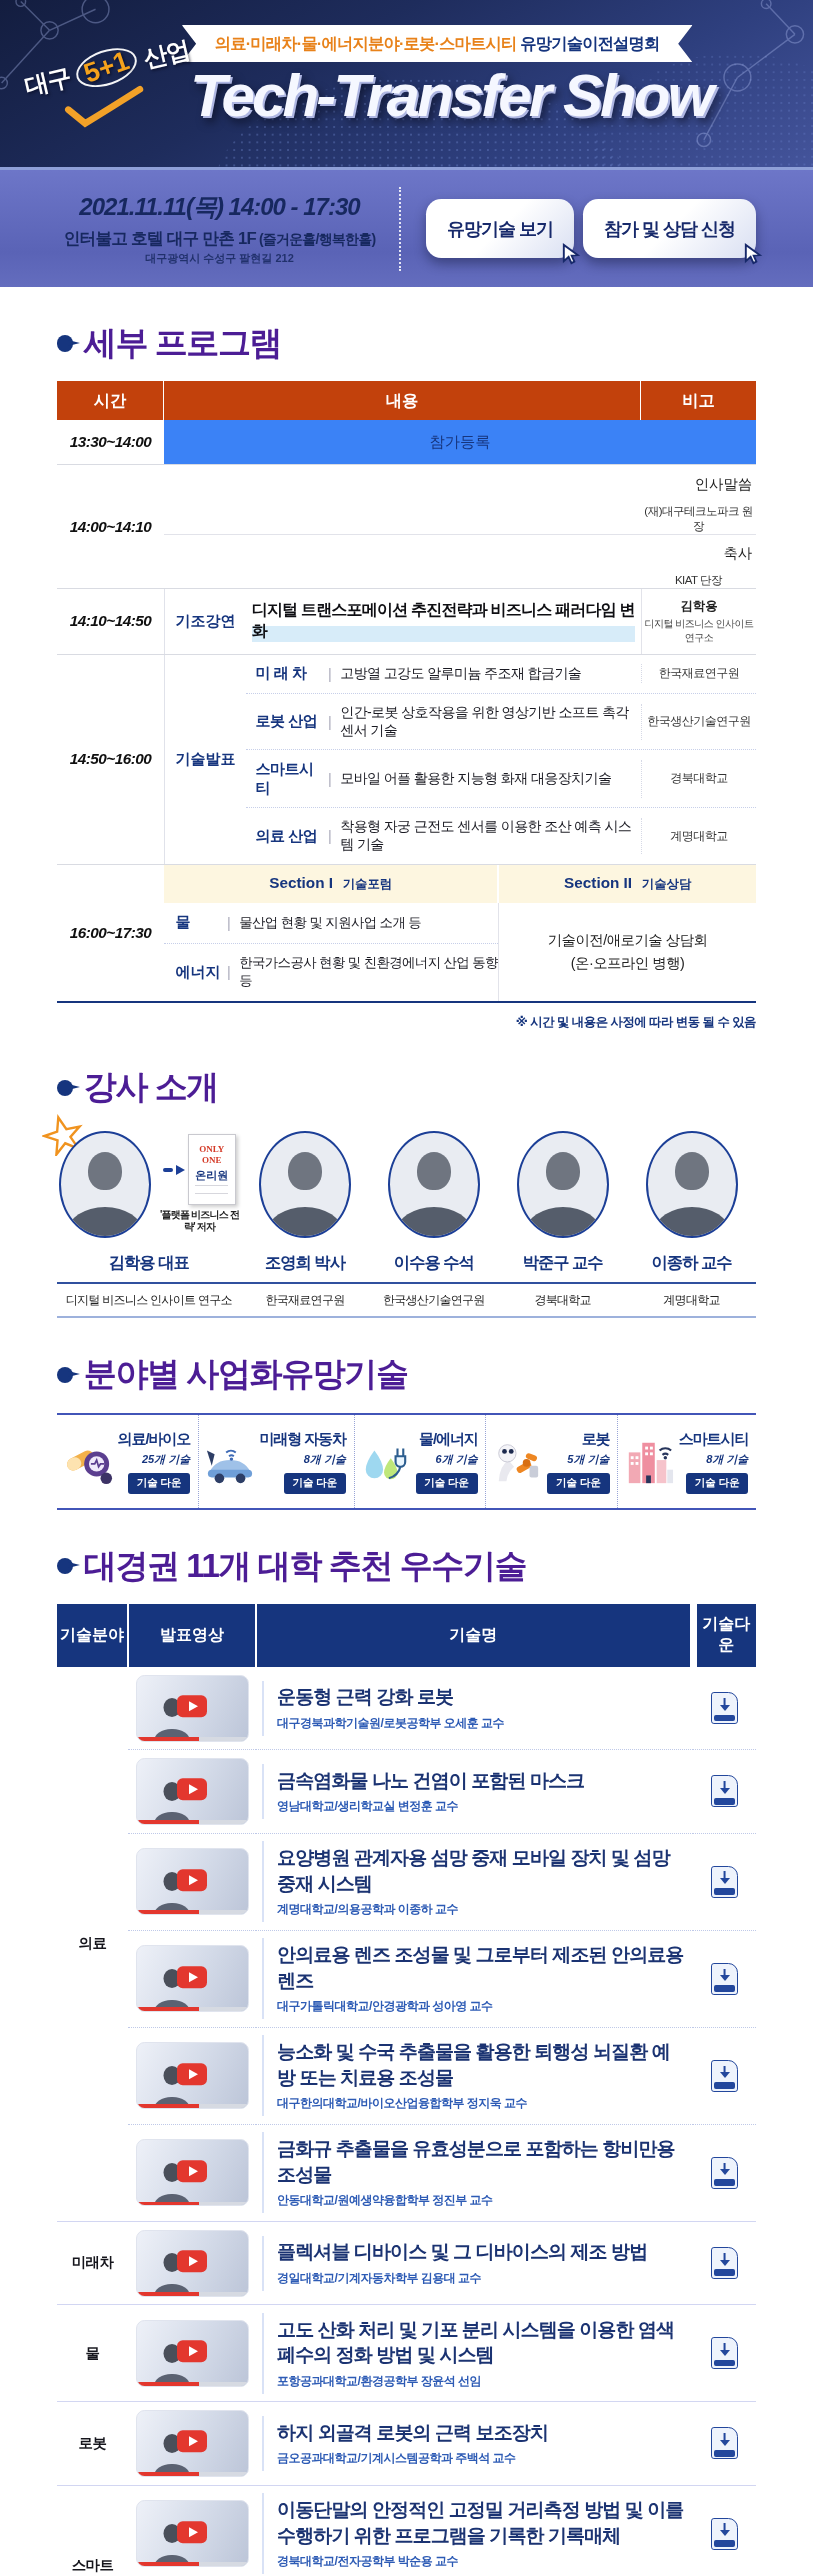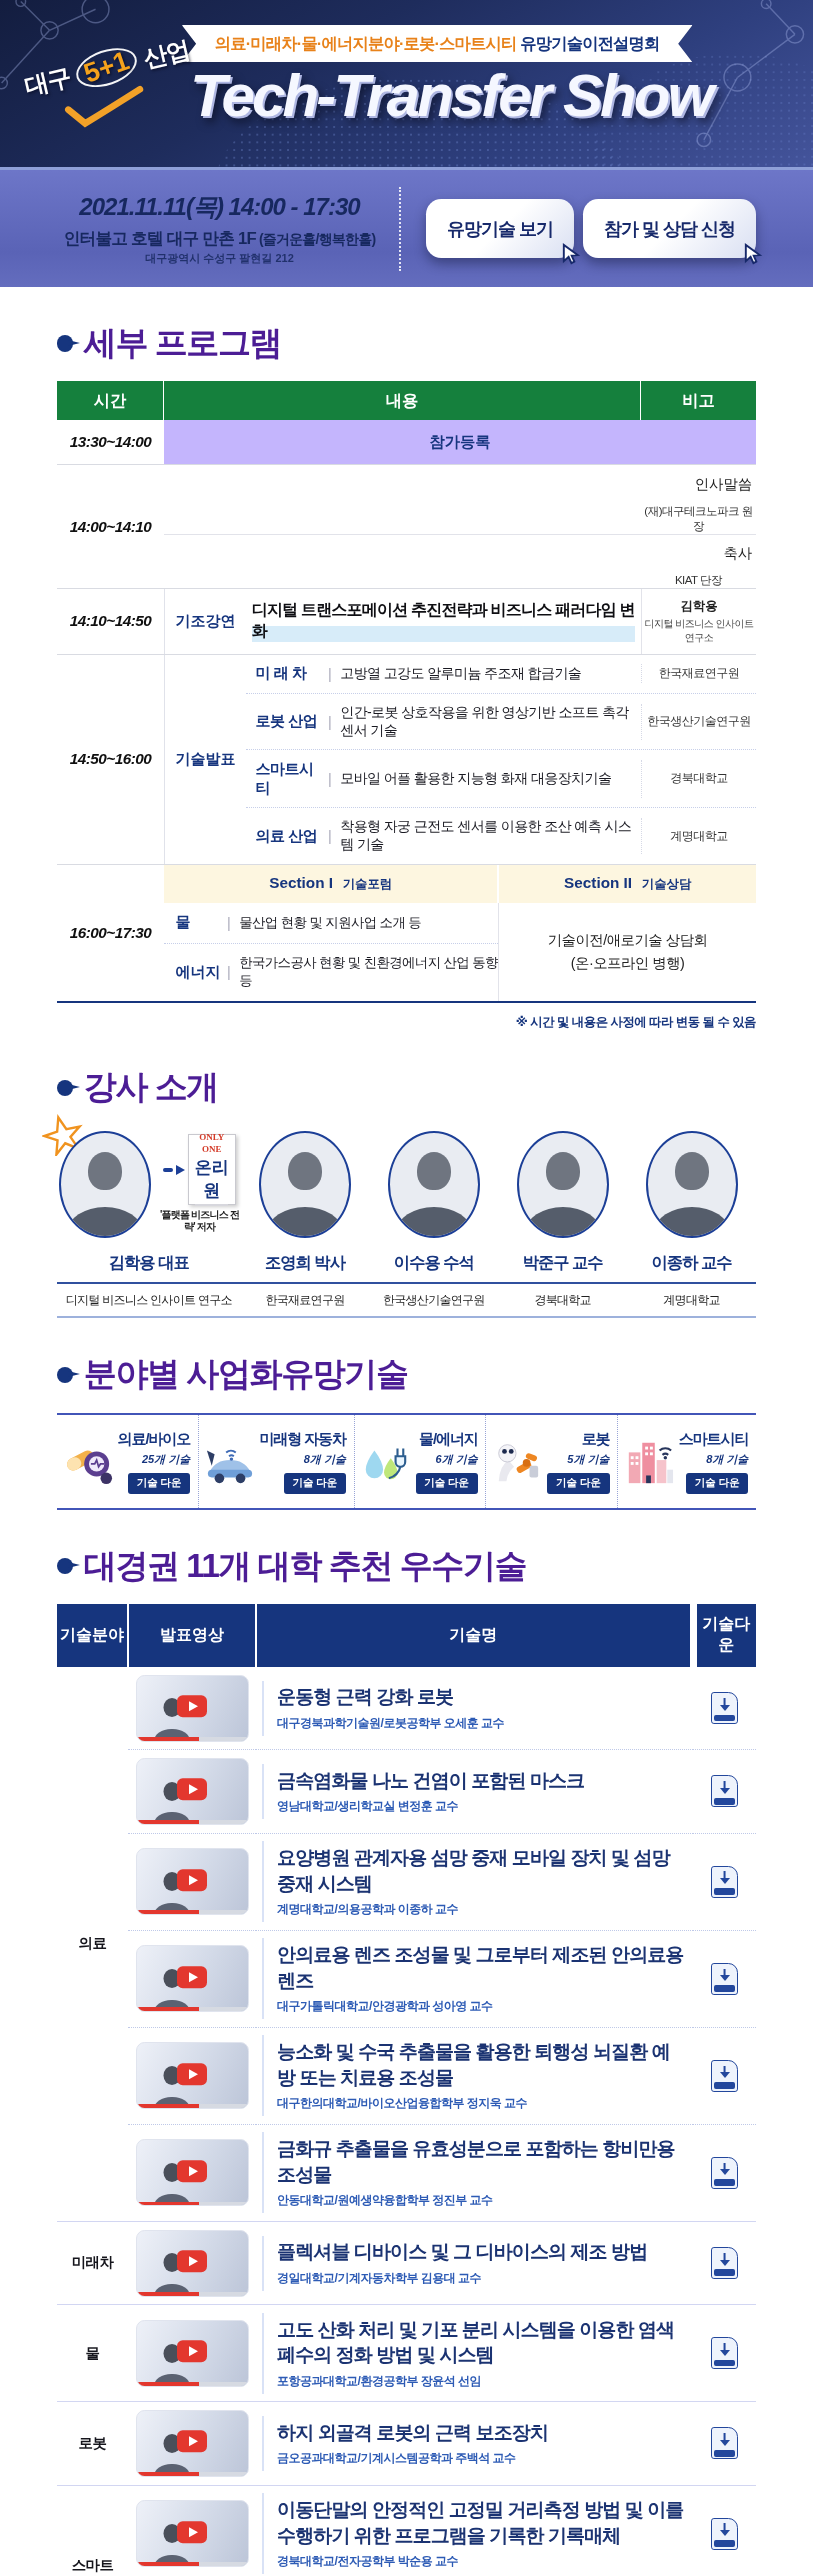--- a/index.html
+++ b/index.html
@@ -56,31 +56,31 @@
   
   .content { padding:0 57px; }
   .sec-head { display:flex; align-items:center; gap:10.5px; margin:34px 0 15.3px; }
   .bullet { position:relative; width:16.3px; height:16.3px; border-radius:50%; background:#16357e; flex:none; }
   .bullet::after { content:''; position:absolute; left:10.5px; top:4.3px;
     border-left:12.4px solid #16357e; border-top:3.8px solid transparent; border-bottom:3.8px solid transparent; }
   .sec-title { font-size:33px; font-weight:bold; color:#4c1d95; letter-spacing:-1.4px; }
 
   
   .ptable { border-bottom:2.9px solid #16357e; font-size:14.4px; }
-  .phead { display:flex; background:#15803d; color:#fff; font-weight:bold; font-size:16.3px; text-align:center; }
+  .phead { display:flex; background:#c2410c; color:#fff; font-weight:bold; font-size:16.3px; text-align:center; }
   .ph-time { width:107px; padding:8.6px 0; border-right:1.9px solid #fff; }
   .ph-content { flex:1; padding:8.6px 0; border-right:1.9px solid #fff; }
   .ph-note { width:115px; padding:8.6px 0; }
   .prow { display:flex; align-items:stretch; }
   .prow + .prow { border-top:1px solid #d9dbe2; }
   .ptime { width:107px; display:flex; align-items:center; justify-content:center;
     font-weight:bold; font-style:italic; font-size:15.3px; color:#101010; letter-spacing:-0.5px; }
   .pmain { flex:1; }
-  .reg { flex:1; background:#c4b5fd; display:flex; align-items:center; justify-content:center;
-    font-weight:bold; color:#16357e; font-size:15.3px; padding:11.5px 0; }
+  .reg { flex:1; background:#3b82f6; display:flex; align-items:center; justify-content:center;
+    font-weight:normal; color:#16357e; font-size:15.3px; padding:11.5px 0; }
   .oprow { display:flex; align-items:flex-end;flex-direction:column; }
   .oprow + .oprow { border-top:1px solid #e2e3ea; }
   .op-content { flex:1; text-align:center; padding:9.6px 3.8px; }
   .op-note { width:115px; text-align:center; font-size:11.5px; color:#333; letter-spacing:-0.5px; }
   .pcat { width:82px; display:flex; align-items:center; justify-content:center;
     color:#16357e; font-weight:bold; font-size:15px; border-left:1px solid #e0e2ea; }
   .pk-content { flex:1; display:flex; align-items:center; justify-content:center; padding:11.5px 5.7px; }
   .pk-content span { font-weight:bold; font-size:16px; color:#0e0e12; letter-spacing:-0.8px;
     background:linear-gradient(transparent 62%, #d7ecf9 62%); }
   .pk-note { width:115px; display:flex; flex-direction:column; justify-content:center; text-align:center;
@@ -125,21 +125,21 @@
     width:75px; height:50px; border-radius:50% 50% 0 0; background:#555d6b; }
   .star-doodle { position:absolute; left:-15.3px; top:-11.5px; }
   .book-col { width:82px; text-align:center; }
   .book-line { display:flex; align-items:center; gap:2.9px; justify-content:center; }
   .arrow-right { width:0; height:0; border-left:9.6px solid #1c3f97; border-top:5.7px solid transparent;
     border-bottom:5.7px solid transparent; position:relative; flex:none; }
   .arrow-shaft { width:9.6px; height:3.8px; background:#1c3f97; flex:none; border-radius:1.9px; }
   .book { width:48px; height:71px; background:#fff; border:1px solid #c9c9cf; box-shadow:1.9px 1.9px 3.8px rgba(0,0,0,.2);
     display:flex; flex-direction:column; align-items:center; justify-content:center; gap:1.9px; flex:none; }
   .book-en { color:#d43b28; font-weight:bold; font-size:9px; font-family:"Liberation Serif",serif; line-height:1.05; }
-  .book-kr { color:#16357e; font-weight:bold; font-size:17px; }
+  .book-kr { color:#16357e; font-weight:bold; font-size:11px; }
   .book-rule { width:33px; height:9.6px; border:1px solid #d7d7dd; border-left:none; border-right:none; }
   .book-note { font-size:10px; color:#222; font-weight:bold; letter-spacing:-0.8px; margin-top:3.8px; line-height:1.25; }
   .spk-name { margin-top:9.6px; font-weight:bold; font-size:16.3px; color:#16357e; letter-spacing:-1px;
     padding-bottom:7.7px; border-bottom:2.9px solid #30509e; }
   .spk-org { font-size:12px; color:#222; letter-spacing:-0.7px; padding:7.7px 0; border-bottom:2.9px solid #9db1dc; }
 
   
   .fband { display:flex; border-top:2.9px solid #4255b8; border-bottom:2.9px solid #4255b8; margin-top:7.7px; }
   .fcell { flex:1; display:flex; align-items:center; gap:3.8px; padding:15.3px 7.7px 13.4px 4.8px; }
   .fcell + .fcell { border-left:1.9px dotted #98a4d6; }

